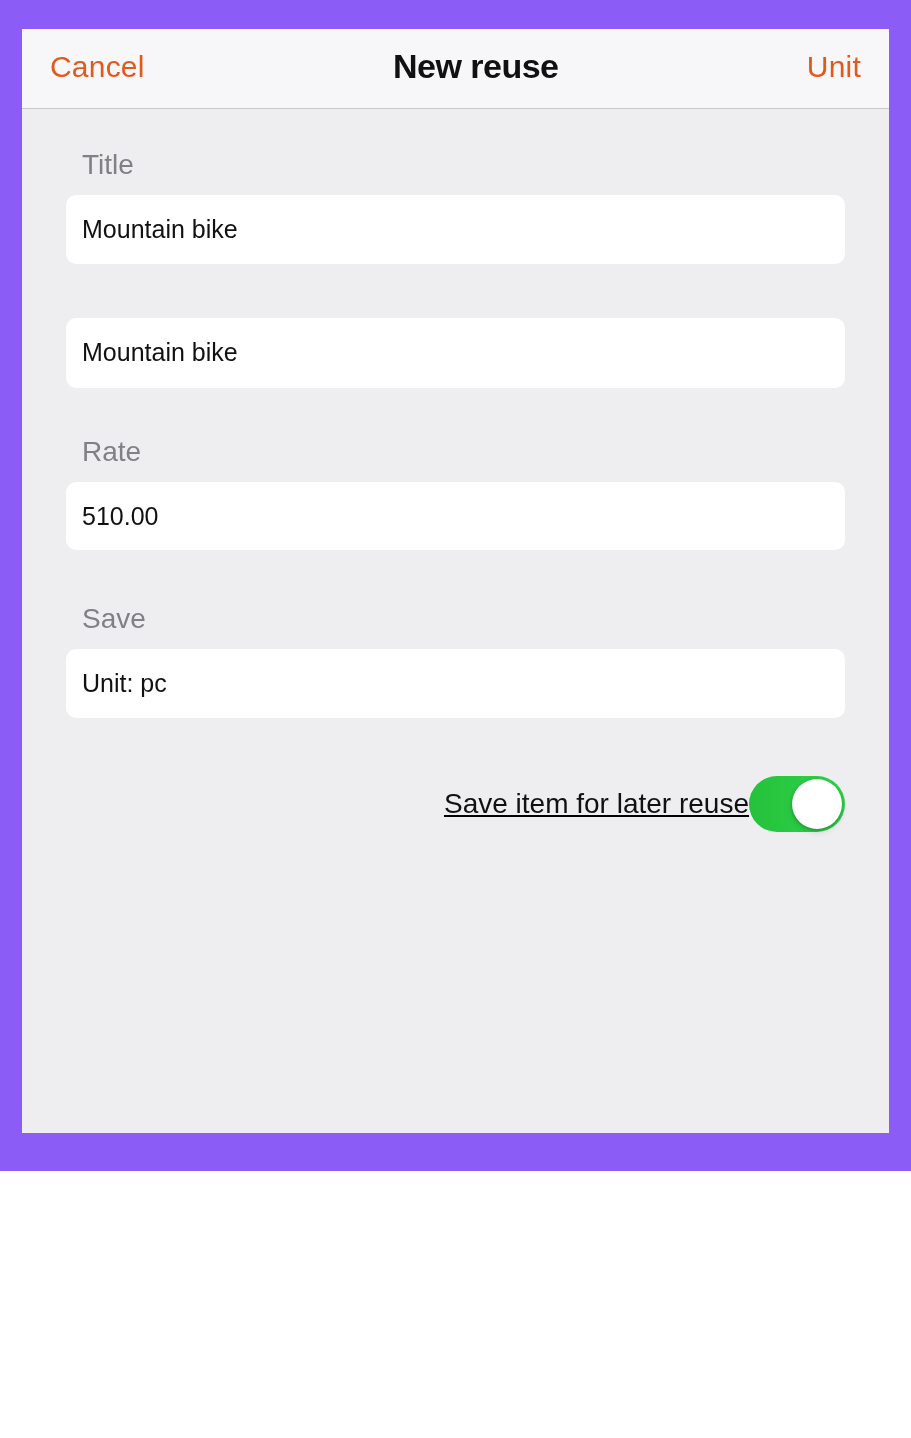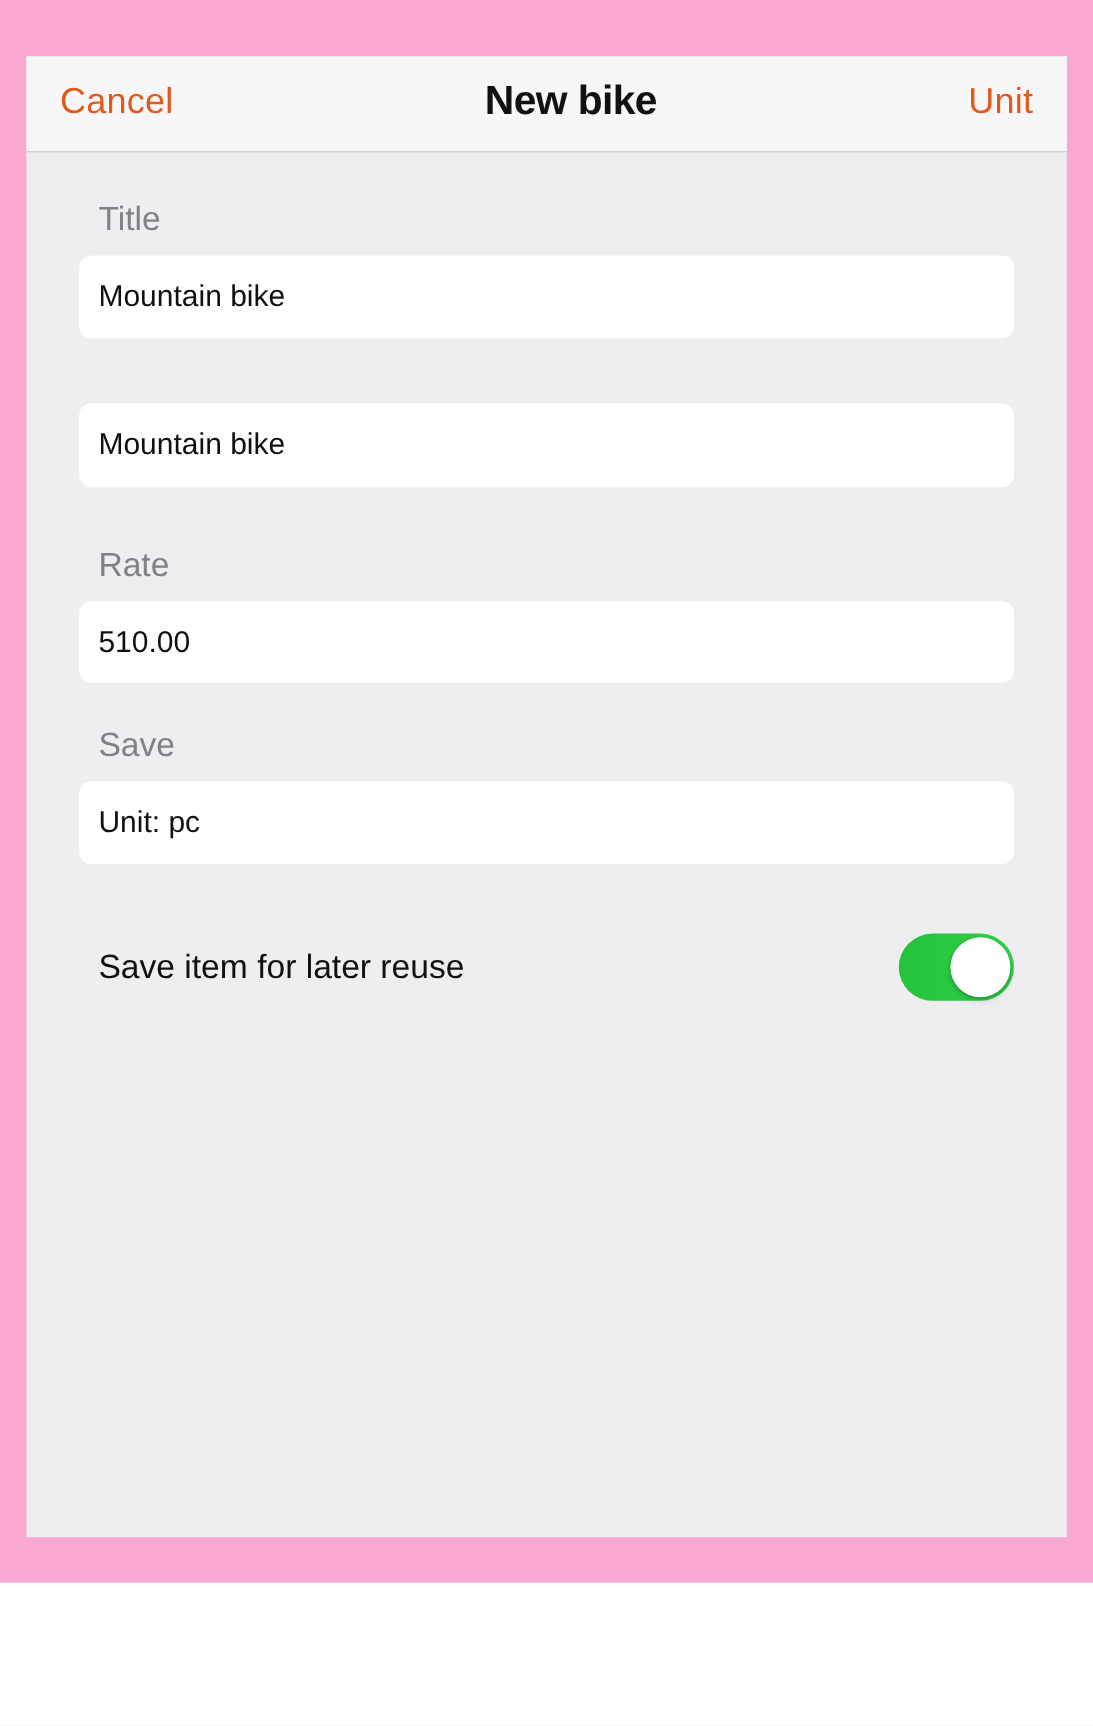--- a/index.html
+++ b/index.html
@@ -5,24 +5,24 @@
     * { box-sizing: border-box; margin: 0; padding: 0; }
     html, body { height: 100%; }
     body {
       font-family: -apple-system, BlinkMacSystemFont, "Helvetica Neue", Arial, sans-serif;
       background: #ffffff;
       width: 911px;
       height: 1438px;
       overflow: hidden;
     }
     .outer-frame {
-      background: #f9a8d4;
-      padding: 47px 22px 38px 22px;
+      background: #8b5cf6;
+      padding: 29px 22px 38px 22px;
       width: 100%;
-      height: 1319px;
+      height: 1171px;
     }
     .phone-screen {
       background: #eeedef;
       width: 100%;
       height: 100%;
       display: flex;
       flex-direction: column;
     }
 
     
@@ -72,31 +72,32 @@
       border: none;
       border-radius: 10px;
       padding: 18px 16px;
       font-size: 25px;
       color: #111111;
       font-family: inherit;
       line-height: 1.3;
     }
     textarea.text-input { resize: none; height: 70px; }
 
-    .field-group.rate  { margin-bottom: 36px; }
+    .field-group.rate  { margin-bottom: 53px; }
     .field-group.desc  { margin-bottom: 44px; }
 
     
     .toggle-row {
       display: flex;
       align-items: center;
-      justify-content: space-between;
+      justify-content: flex-end;
       margin-top: 58px;
       padding-left: 16px;
       padding-right: 0;
+      text-decoration: underline;
     }
     .toggle-label {
       font-size: 28px;
       color: #111111;
       font-weight: 400;
     }
     .switch {
       position: relative;
       width: 96px;
       height: 56px;
@@ -117,21 +118,21 @@
     }
   </style>
 </head>
 <body>
 
 <div class="outer-frame">
   <div class="phone-screen">
 
     <div class="header">
       <button class="header-btn cancel">Cancel</button>
-      <div class="header-title">New bike</div>
+      <div class="header-title">New reuse</div>
       <button class="header-btn save">Unit</button>
     </div>
 
     <div class="form-body">
 
       <div class="field-group">
         <label class="field-label">Title</label>
         <input type="text" class="text-input" value="Mountain bike" style="">
       </div>
 

